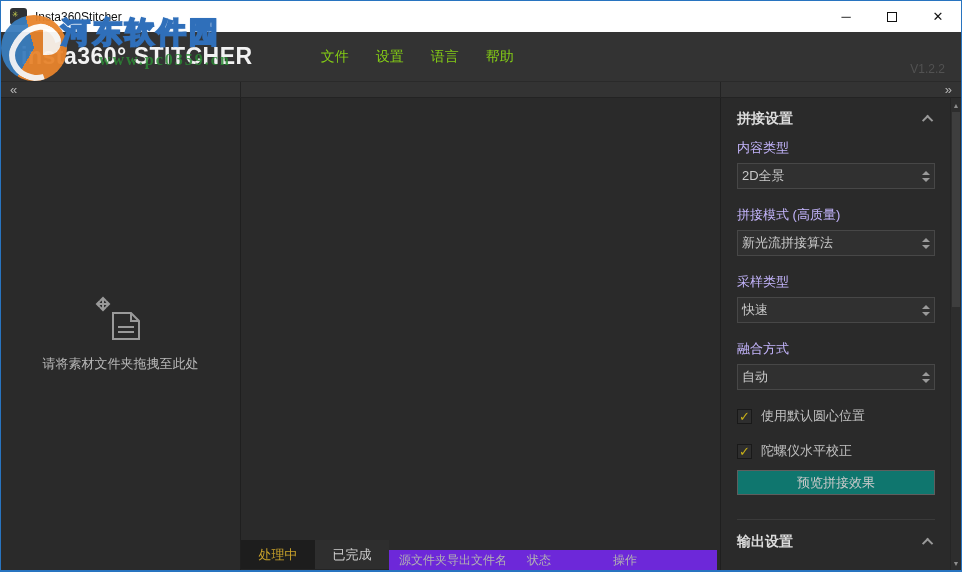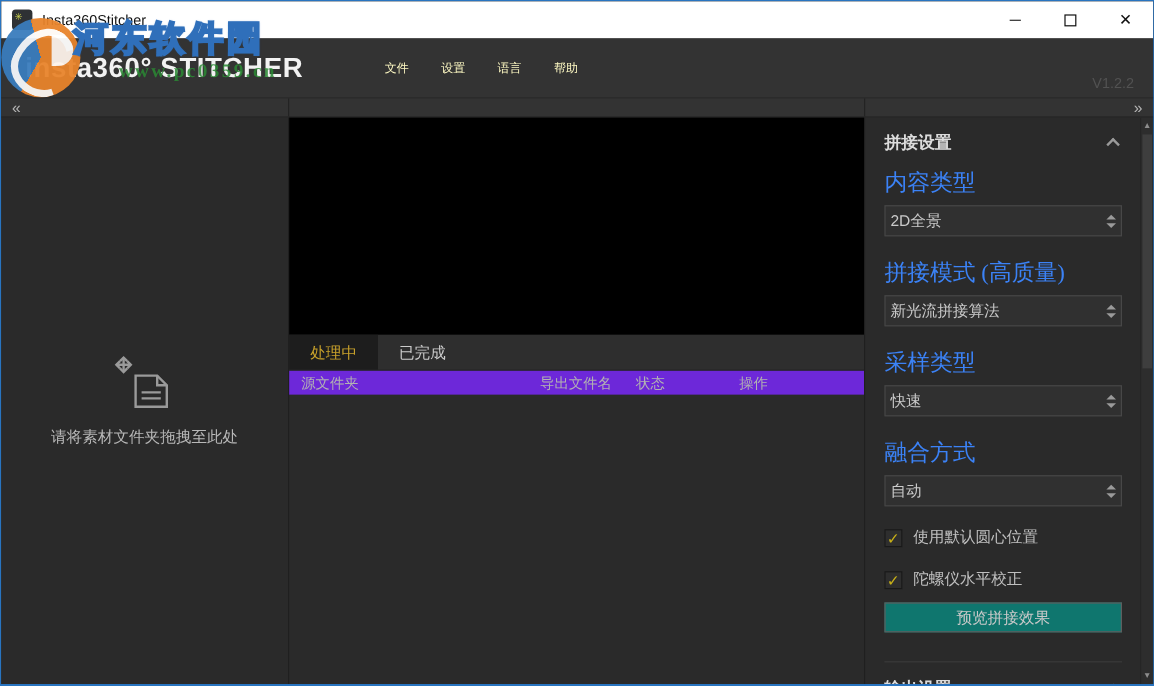--- a/index.html
+++ b/index.html
@@ -16,21 +16,21 @@
   .app-icon span{ color:#c9cf4e; font-size:8px; line-height:9px; padding:2px 0 0 2px; }
   .window-title{ margin-left:8px; font-size:12px; color:#111; }
   .win-controls{ margin-left:auto; display:flex; height:100%; }
   .win-btn{ width:46px; height:100%; display:flex; align-items:center; justify-content:center;
             color:#111; font-size:13px; cursor:default; }
   .maximize-box{ width:10px; height:10px; border:1px solid #111; display:inline-block; }
   
   .header{ height:49px; background:#333333; display:flex; align-items:center; position:relative; flex:0 0 auto; }
   .logo{ margin-left:20px; font-size:23px; font-weight:bold; color:#f2f2f2; letter-spacing:.5px; white-space:nowrap; }
   .menu{ display:flex; gap:23px; margin-left:66px; }
-  .menu-item{ font-size:10px; color:#fef9c3; padding:4px 2px; cursor:default; }
+  .menu-item{ font-size:14px; color:#84cc16; padding:4px 2px; cursor:default; }
   .version{ position:absolute; right:16px; bottom:5px; font-size:12px; color:#525252; }
   
   .watermark-layer{ position:absolute; left:0; top:0; width:882px; height:120px; pointer-events:none; z-index:30; }
   .wm-circle{ position:absolute; left:0px; top:14px; width:66px; height:66px; border-radius:50%;
       background:conic-gradient(from 210deg, #3a7dbd 0deg 135deg, #e8842c 135deg 360deg);
       opacity:.95; overflow:hidden; }
   .wm-circle::before{ content:""; position:absolute; left:10px; top:8px; width:40px; height:46px;
       border:6px solid rgba(255,255,255,.95); border-radius:50% 50% 50% 50%/60% 60% 40% 40%;
       border-right-color:transparent; transform:rotate(25deg); }
   .wm-circle::after{ content:""; position:absolute; right:6px; top:14px; width:18px; height:26px;
@@ -49,21 +49,21 @@
   .strip-btn{ color:#b5b5b5; font-size:13px; line-height:13px; padding:0 9px; cursor:default; }
   
   .main{ flex:1; display:flex; min-height:0; }
   
   .left-panel{ width:240px; border-right:1px solid #1f1f1f; background:#2a2a2a;
       display:flex; align-items:center; justify-content:center;text-align:right; }
   .drop-zone{ display:flex; flex-direction:column; align-items:center; }
   .drop-zone svg{ display:block; }
   .drop-hint{ margin-top:10px; font-size:13px; color:#b8b8b8; }
   
-  .center-panel{ flex:1; display:flex; flex-direction:column; background:#2a2a2a; border-right:1px solid #1f1f1f; min-width:0; }
+  .center-panel{ flex:1; display:flex; flex-direction:row; background:#2a2a2a; border-right:1px solid #1f1f1f; min-width:0;align-items:flex-end; }
   .preview{ height:181px; background:#000; flex:0 0 auto; }
   .tabbar{ height:30px; background:#2e2e2e; display:flex; border-bottom:1px solid #242424; flex:0 0 auto; }
   .tab{ width:74px; display:flex; align-items:center; justify-content:center; font-size:13px; color:#cccccc; cursor:default; }
   .tab.active{ background:#1d1d1d; color:#c9a22b; }
   .thead{ height:20px; background:#6d28d9; display:flex; align-items:center; font-size:12px; color:#b2b2b2; flex:0 0 auto; }
   .col-src{ flex:1; padding-left:10px; }
   .col-export{ width:80px; }
   .col-status{ width:86px; }
   .col-op{ width:104px; }
   .tbody{ flex:1; background:#2a2a2a; }
@@ -71,21 +71,21 @@
       display:flex; align-items:center; flex:0 0 auto; }
   .start-all{ margin-left:33px; padding:2px 13px; font-size:13px; color:#cccccc;
       background:#2f2f2f; border:1px solid #5a5a5a; cursor:default; }
   
   .right-panel{ width:240px; background:#2a2a2a; position:relative; padding-left:16px; overflow:hidden; }
   .rp-content{ width:198px; }
   .section-title-row{ display:flex; align-items:center; justify-content:space-between; margin-top:12px; cursor:default; }
   .section-title{ font-size:14px; font-weight:bold; color:#dcdcdc; }
   .chev-up{ width:8px; height:8px; border-left:2px solid #9a9a9a; border-top:2px solid #9a9a9a;
       transform:rotate(45deg) translateY(2px); margin-right:2px; }
-  .field-label{ font-size:19px; color:#3b82f6; margin-top:17px;font-family:Liberation Serif, serif; }
+  .field-label{ font-size:13px; color:#c4b5fd; margin-top:17px; }
   .field-label.first{ margin-top:11px; }
   .dropdown{ margin-top:6px; width:198px; height:26px; background:#303030; border:1px solid #474747;
       display:flex; align-items:center; justify-content:space-between; padding:0 4px; cursor:default; }
   .dropdown-value{ font-size:13px; color:#c9c9c9; }
   .spinner{ display:flex; flex-direction:column; gap:3px; align-items:center; }
   .spinner .up{ width:0; height:0; border-left:4px solid transparent; border-right:4px solid transparent; border-bottom:4px solid #9a9a9a; }
   .spinner .down{ width:0; height:0; border-left:4px solid transparent; border-right:4px solid transparent; border-top:4px solid #9a9a9a; }
   .checkrow{ display:flex; align-items:center; margin-top:17px; cursor:default; }
   .checkbox{ width:15px; height:15px; background:#2e2e2e; border:1px solid #191919;
       display:flex; align-items:center; justify-content:center; flex:0 0 auto; }

